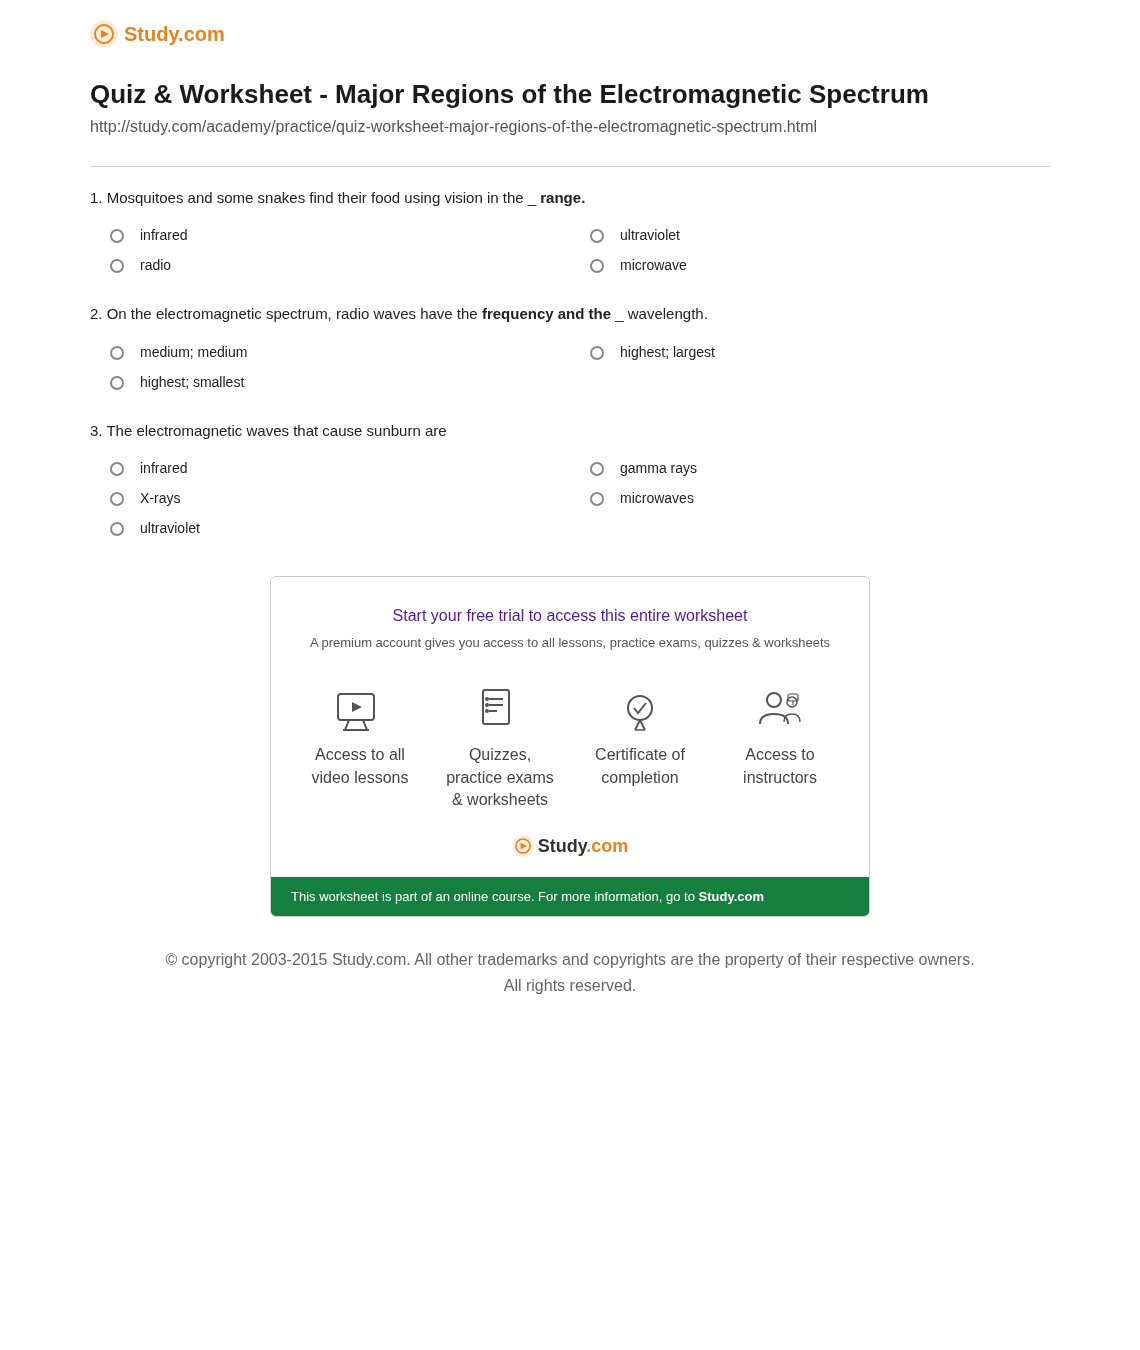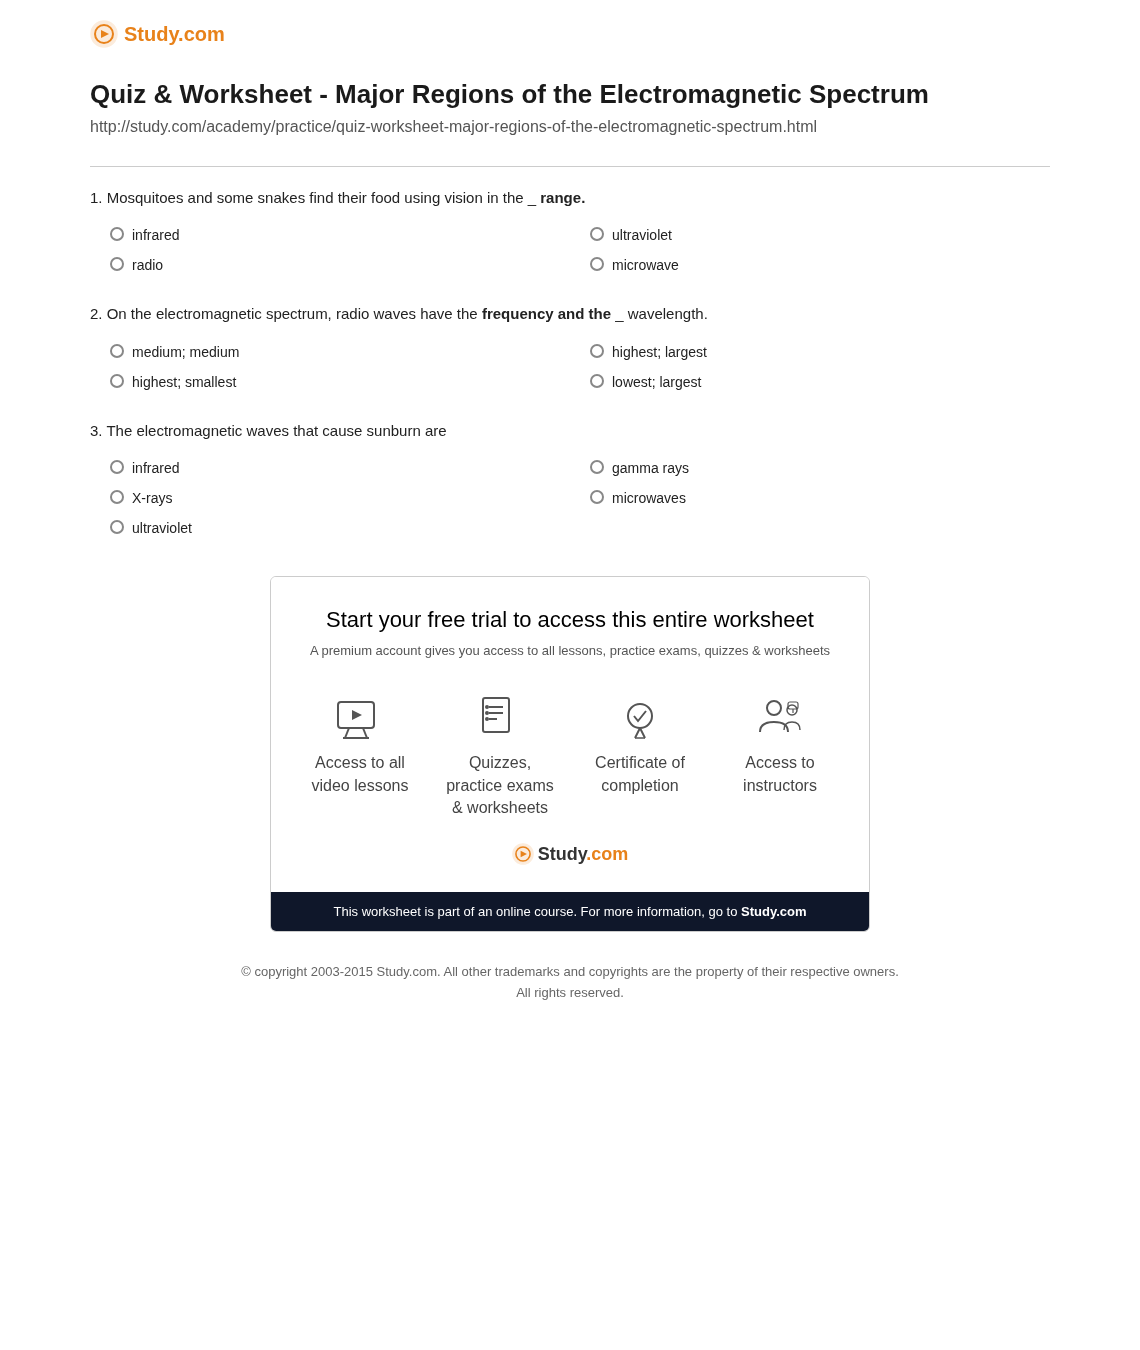--- a/index.html
+++ b/index.html
@@ -64,22 +64,22 @@
     }
     .options-grid {
       display: grid;
       grid-template-columns: 1fr 1fr;
       gap: 14px 20px;
       padding-left: 20px;
       margin-bottom: 10px;
     }
     .option-item {
       display: flex;
-      align-items: flex-start;
-      gap: 8px;
+      align-items: flex-end;
+      gap: 16px;
       font-size: 14px;
     }
     .radio-btn {
       width: 14px;
       height: 14px;
       border: 2px solid #888;
       border-radius: 50%;
       display: inline-flex;
       align-items: center;
       justify-content: center;
@@ -96,22 +96,22 @@
       margin: 40px auto 30px auto;
       max-width: 600px;
       overflow: hidden;
     }
     .cta-inner {
       padding: 30px 30px 20px 30px;
       text-align: center;
       background: #fff;
     }
     .cta-title {
-      font-size: 22px;
-      color: #000000;
+      font-size: 16px;
+      color: #4c1d95;
       margin-bottom: 10px;
       font-weight: normal;
     }
     .cta-subtitle {
       font-size: 13px;
       color: #555;
       margin-bottom: 36px;
     }
     .cta-features {
       display: flex;
@@ -136,33 +136,32 @@
       text-align: center;
       line-height: 1.4;
     }
     .cta-logo-area {
       display: flex;
       justify-content: center;
       align-items: center;
       margin-bottom: 0;
     }
     .cta-footer {
-      background: #0f172a;
+      background: #15803d;
       color: #fff;
-      text-align: center;
+      text-align: left;
       padding: 12px 20px;
       font-size: 13px;
-      margin-top: 7px;
     }
     .cta-footer strong {
       font-weight: bold;
     }
     .copyright-area {
       text-align: center;
-      font-size: 13px;
+      font-size: 16px;
       color: #666;
       margin-top: 20px;
       line-height: 1.6;
     }
   </style>
 </head>
 <body>
 
 <div class="page-wrapper">
 
@@ -217,24 +216,20 @@
         <span class="radio-btn"></span>
         <span class="option-label">medium; medium</span>
       </div>
       <div class="option-item">
         <span class="radio-btn"></span>
         <span class="option-label">highest; largest</span>
       </div>
       <div class="option-item">
         <span class="radio-btn"></span>
         <span class="option-label">highest; smallest</span>
-      </div>
-      <div class="option-item">
-        <span class="radio-btn"></span>
-        <span class="option-label">lowest; largest</span>
       </div>
     </div>
   </div>
 
   <div class="question-block">
     <div class="question-text">
       <span>3</span>. 
       <span>The electromagnetic waves that cause sunburn are</span>
     </div>
     <div class="options-grid">

